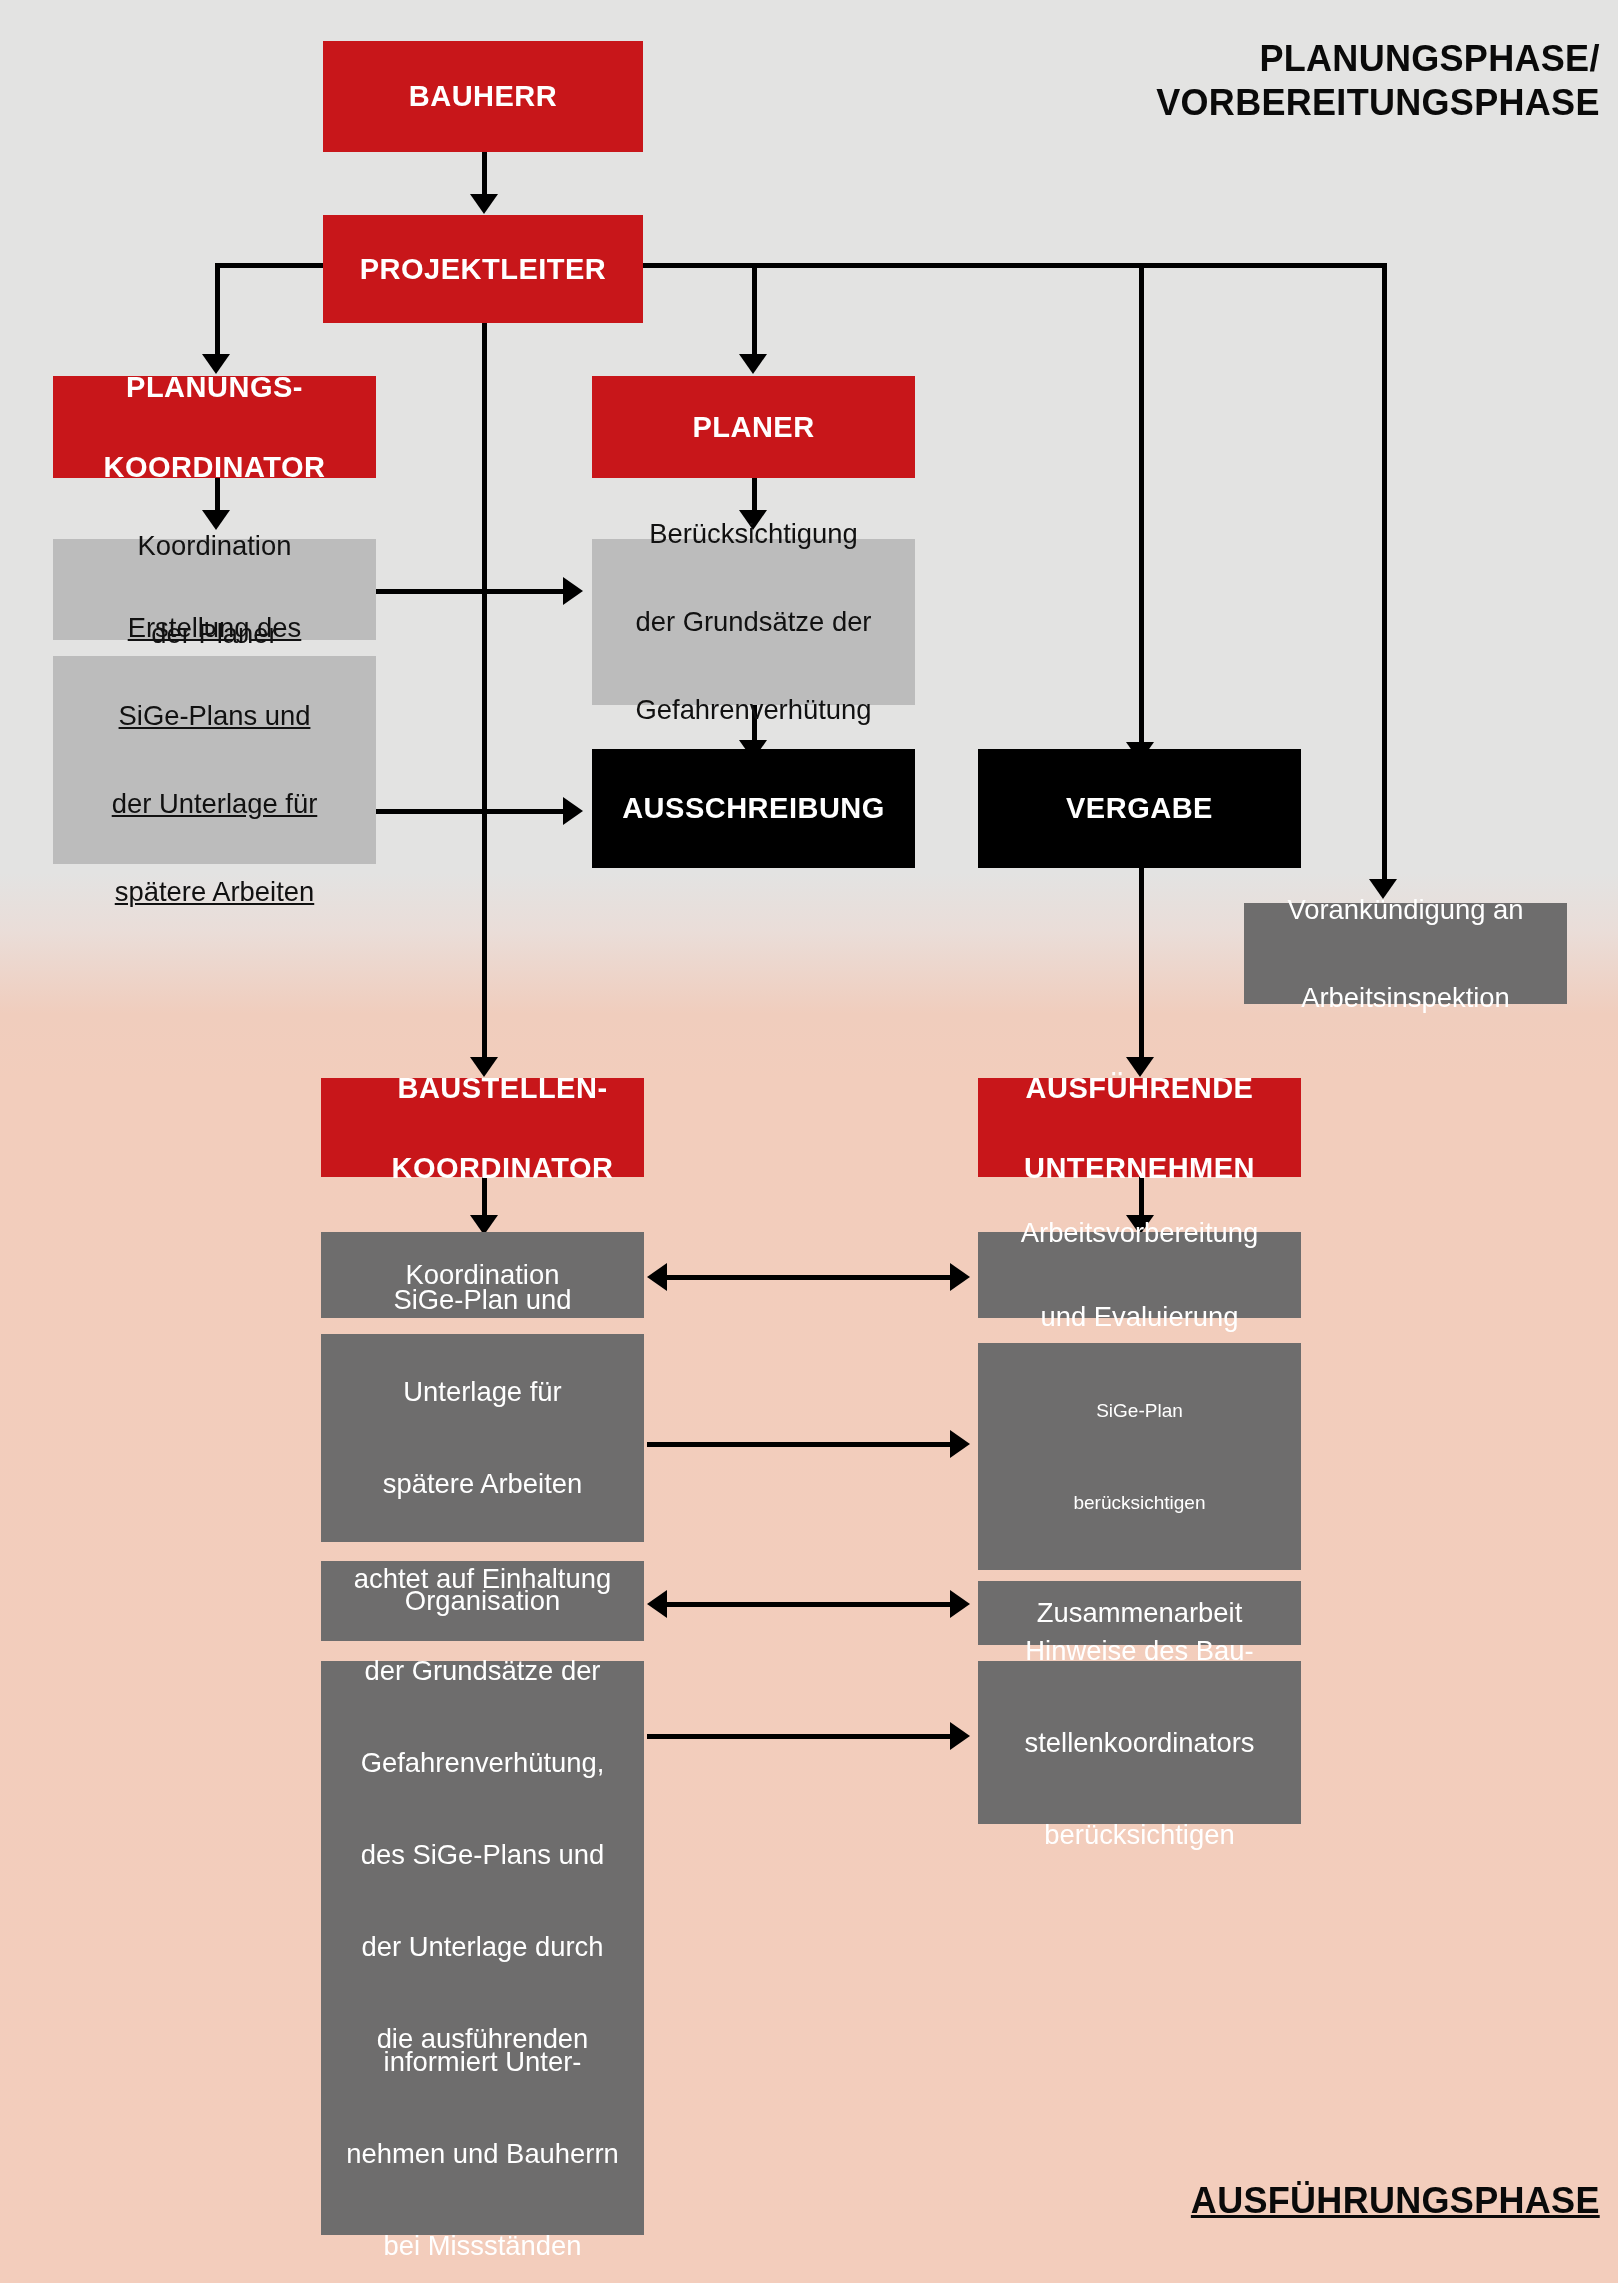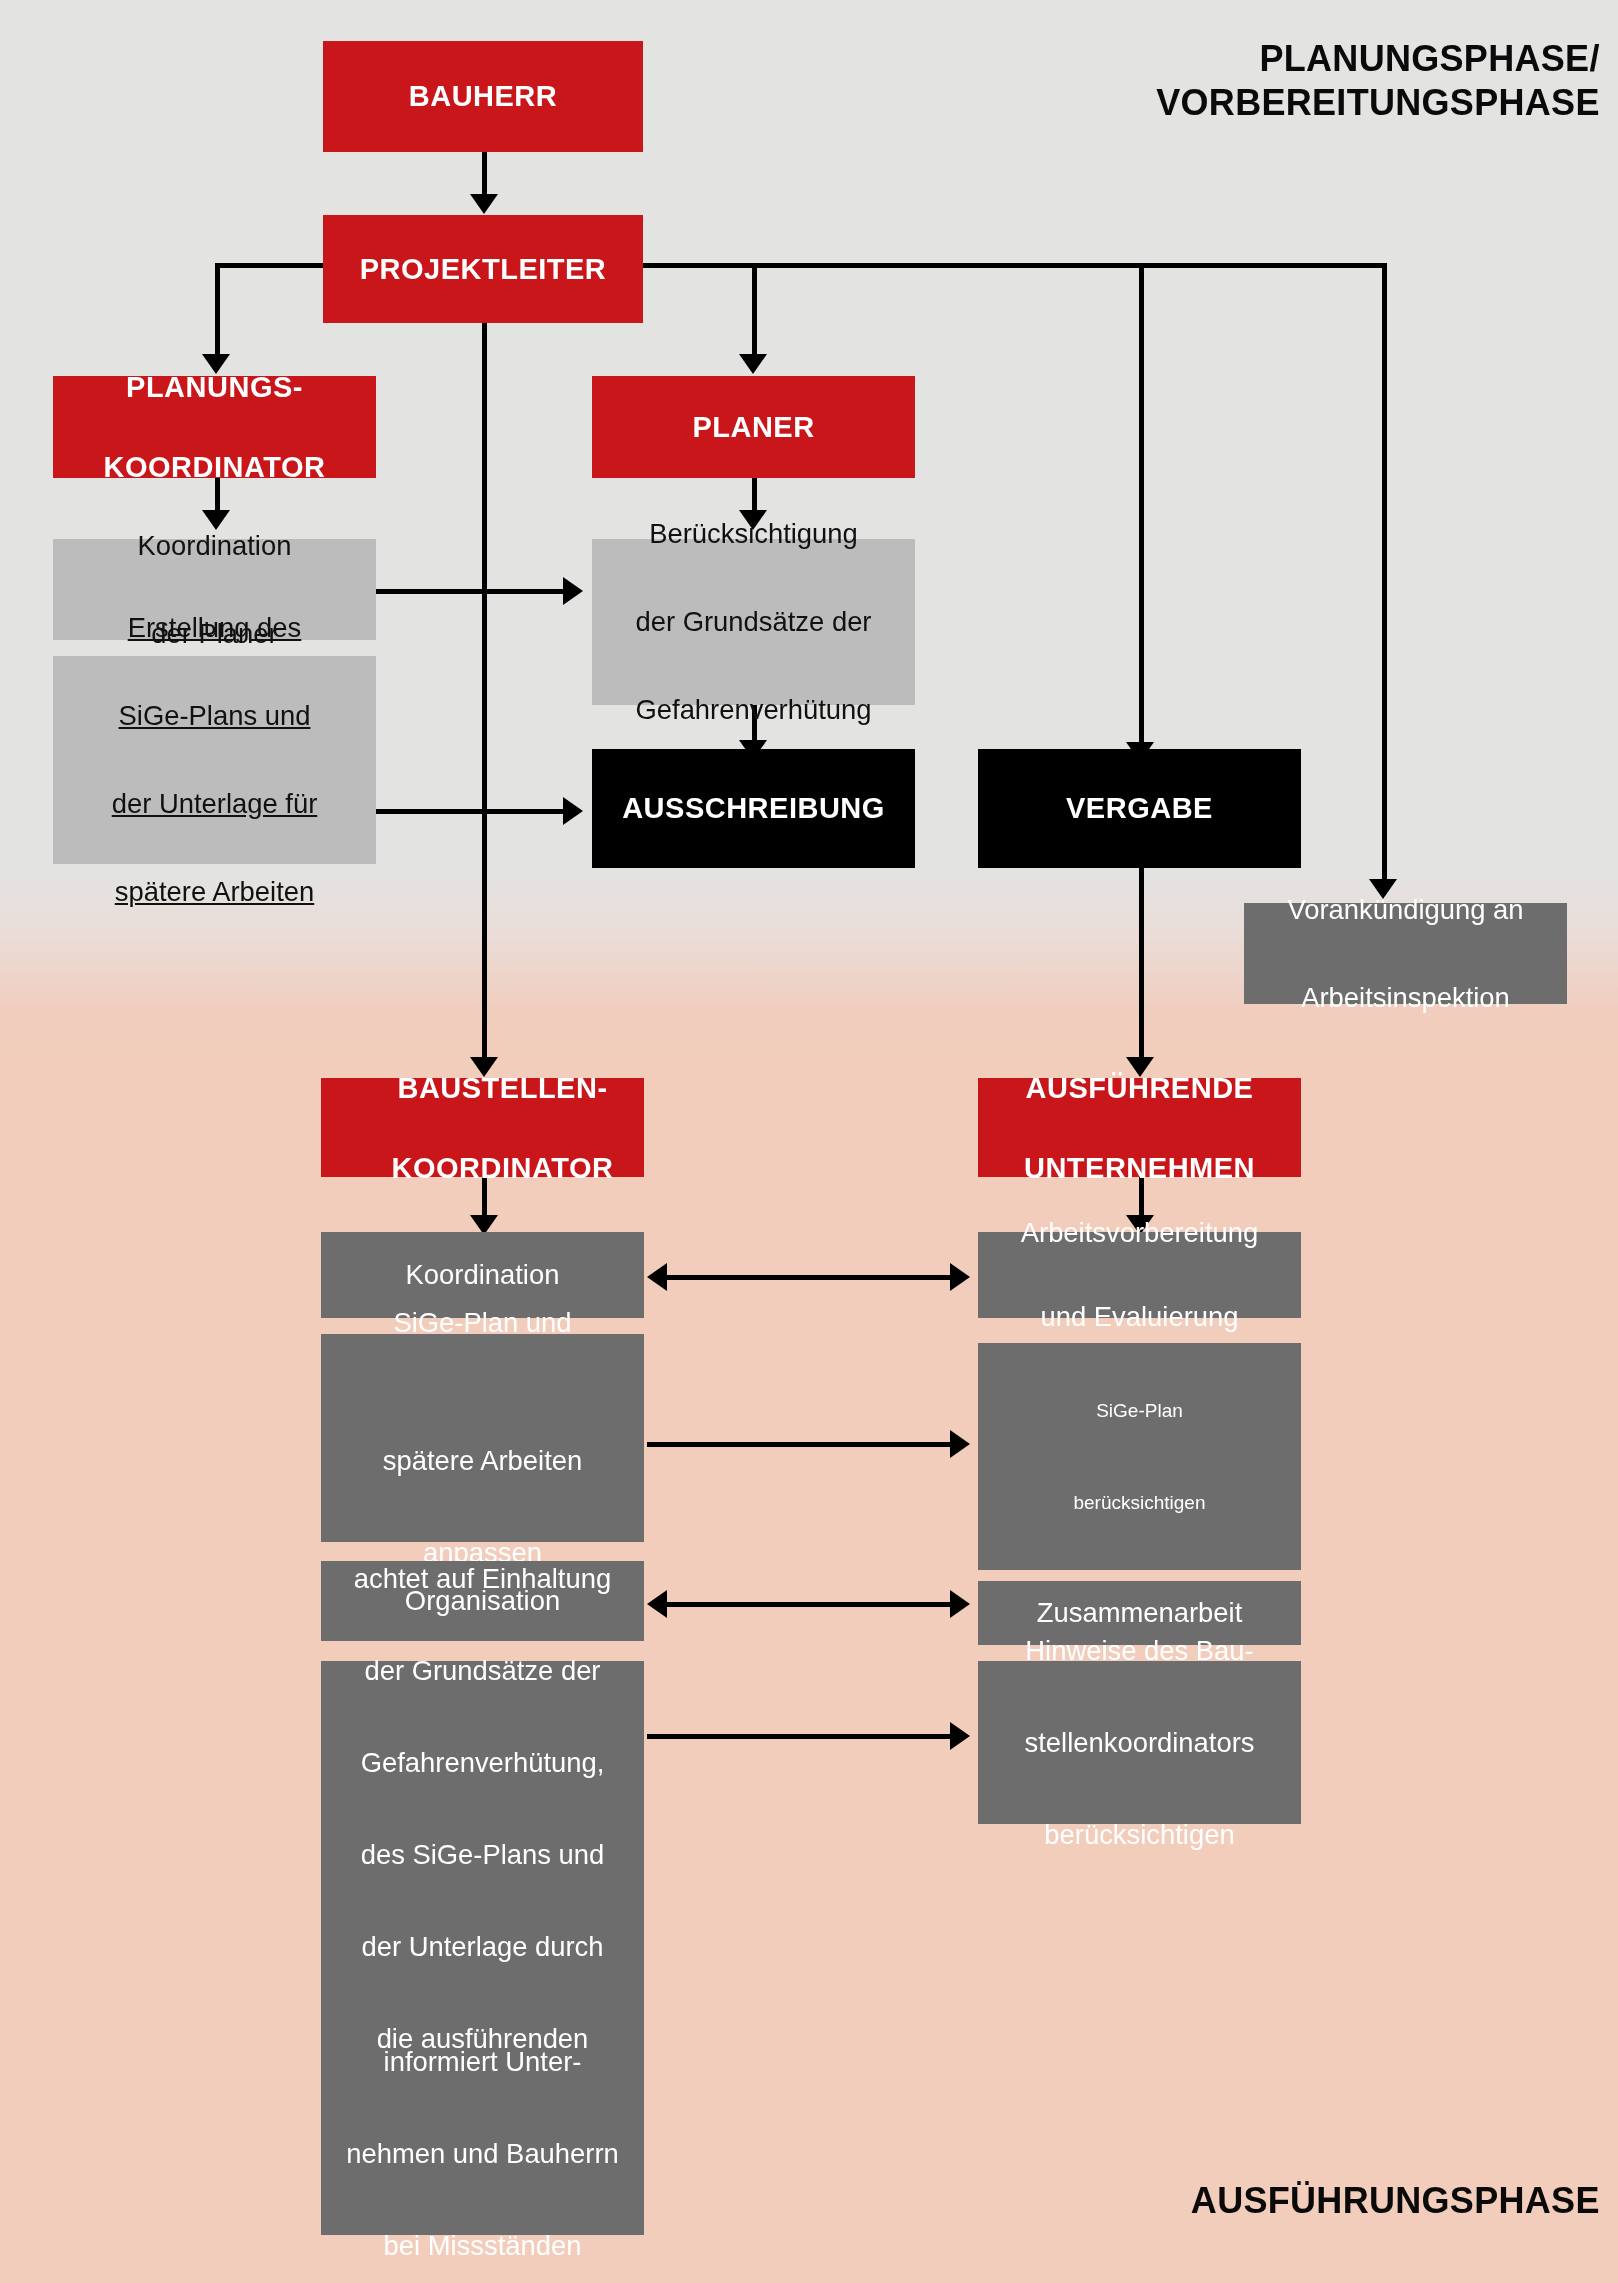--- a/index.html
+++ b/index.html
@@ -31,21 +31,21 @@
 </head>
 <body>
 
 <div id="stage">
 
   <div class="phase" style="right:18.3px;top:37px;font-size:36px;line-height:44px;text-align:right;">
     <div>PLANUNGSPHASE/</div>
     <div>VORBEREITUNGSPHASE</div>
   </div>
 
-  <div class="phase" style="right:18.3px;top:2179px;font-size:36px;line-height:44px;text-align:right;">
+  <div class="phase" style="right:18.3px;top:2179px;font-size:36px;line-height:44px;text-align:right;text-decoration:underline;">
     <span>AUSFÜHRUNGSPHASE</span>
   </div>
 
   <div class="ln vl" style="left:482px;top:152px;height:48px;"></div>
   <div class="ah ah-down" style="left:470px;top:194px;"></div>
 
   <div class="ln hl" style="left:215px;top:263px;width:1171px;"></div>
 
   <div class="ln vl" style="left:215px;top:263px;height:96px;"></div>
   <div class="ah ah-down" style="left:202px;top:354px;"></div>
@@ -182,21 +182,21 @@
   <div class="box dgray" style="left:978px;top:1232px;width:323px;height:86px;font-size:27.4px;line-height:42px;">
     <span>
       <span>Arbeitsvorbereitung</span><br>
       <span>und Evaluierung</span>
     </span>
   </div>
 
   <div class="box dgray" style="left:321px;top:1334px;width:323px;height:208px;font-size:27.4px;line-height:46px;">
     <span>
       <span>SiGe-Plan und</span><br>
-      <br>
+      <span>Unterlage für</span><br>
       <span>spätere Arbeiten</span><br>
       <span>anpassen</span>
     </span>
   </div>
 
   <div class="box dgray" style="left:978px;top:1343px;width:323px;height:227px;font-size:19px;line-height:46px;">
     <span>
       <span>SiGe-Plan</span><br>
       <span>berücksichtigen</span>
     </span>

